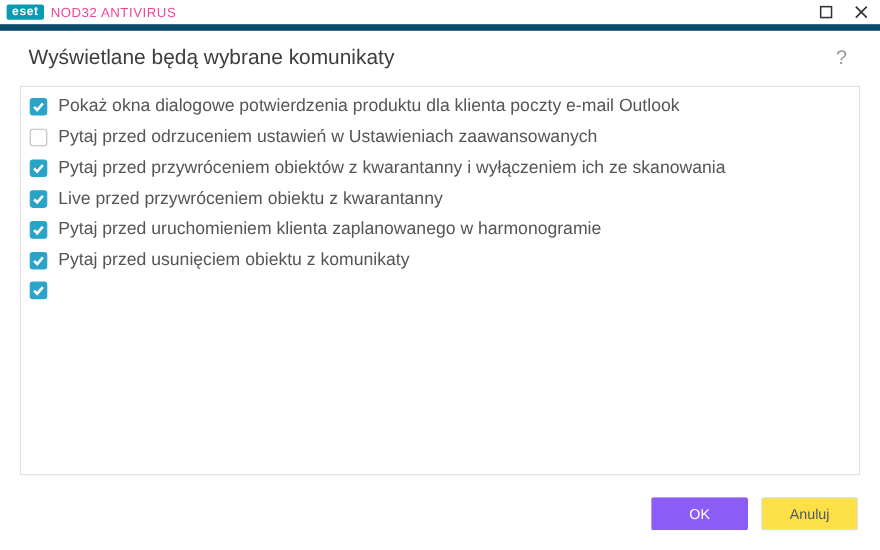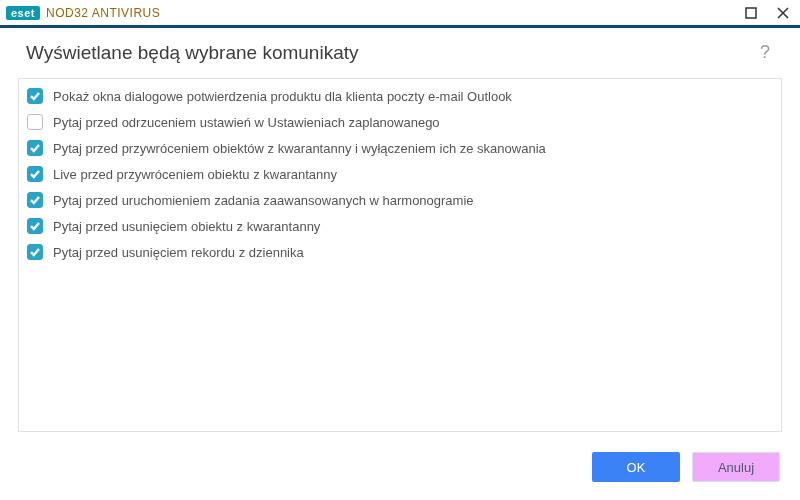--- a/index.html
+++ b/index.html
@@ -9,38 +9,38 @@
     font-size: 13px;
     color: #333;
     background: #fff;
     overflow: hidden;
     display: flex; flex-direction: column;
   }
   .titlebar {
     height: 28px;
     display: flex; align-items: center;
     padding: 0 6px;
-    border-bottom: 3px solid #0c4a6e;
+    border-bottom: 6px solid #0c4a6e;
   }
   .brand {
     display: flex; align-items: center; gap: 6px;
     color: #444;
     font-size: 12px;
     letter-spacing: 0.5px;
   }
   .brand-badge {
     background: #0a9bb3;
     color: #fff;
     font-weight: 600;
     font-size: 11px;
     padding: 1px 5px;
     border-radius: 2px;
     letter-spacing: 0.5px;
   }
-  .brand-product { color: #a16207; font-weight: 400; }
+  .brand-product { color: #ec4899; font-weight: 400; }
   .winctrls { margin-left: auto; display: flex; gap: 10px; }
   .winbtn {
     width: 22px; height: 22px;
     display: flex; align-items: center; justify-content: center;
     color: #333; cursor: pointer;
   }
   .winbtn svg { width: 12px; height: 12px; stroke: #333; stroke-width: 1.5; fill: none; }
 
   .header {
     padding: 14px 26px 4px 26px;
@@ -69,21 +69,21 @@
   .list {
     position: absolute; inset: 0;
     overflow-y: scroll;
     padding: 4px 0;
   }
   .row {
     display: flex; align-items: center;
     gap: 10px;
     padding: 5px 8px 5px 8px;
     color: #555;
-    font-size: 13px;
+    font-size: 16px;
     cursor: default;
   }
   .cb {
     width: 16px; height: 16px;
     border: 1.5px solid #bdbdbd;
     border-radius: 3px;
     display: flex; align-items: center; justify-content: center;
     flex-shrink: 0;
     cursor: pointer;
   }
@@ -104,22 +104,22 @@
     padding: 14px 20px 18px 20px;
   }
   .btn {
     min-width: 88px; height: 30px;
     border-radius: 2px;
     font-size: 13px;
     display: flex; align-items: center; justify-content: center;
     cursor: pointer;
     border: 1px solid transparent;
   }
-  .btn-primary { background: #3b82f6; color: #fff; }
-  .btn-secondary { background: #f0abfc; color: #4e5b66; border-color: #d6e0e8; }
+  .btn-primary { background: #8b5cf6; color: #fff; }
+  .btn-secondary { background: #fde047; color: #4e5b66; border-color: #d6e0e8; }
 </style>
 </head>
 <body>
 
 <div class="titlebar">
   <div class="brand">
     <span class="brand-badge">eset</span>
     <span class="brand-product">NOD32 ANTIVIRUS</span>
   </div>
   <div class="winctrls">
@@ -146,21 +146,21 @@
       <div class="row">
         <div class="cb checked">
           <svg viewBox="0 0 12 12">
             <path d="M2 6.2 L4.8 9 L10 3"></path>
           </svg>
         </div>
         <span>Pokaż okna dialogowe potwierdzenia produktu dla klienta poczty e-mail Outlook</span>
       </div>
       <div class="row">
         <div class="cb"></div>
-        <span>Pytaj przed odrzuceniem ustawień w Ustawieniach zaplanowanego</span>
+        <span>Pytaj przed odrzuceniem ustawień w Ustawieniach zaawansowanych</span>
       </div>
       <div class="row">
         <div class="cb checked">
           <svg viewBox="0 0 12 12">
             <path d="M2 6.2 L4.8 9 L10 3"></path>
           </svg>
         </div>
         <span>Pytaj przed przywróceniem obiektów z kwarantanny i wyłączeniem ich ze skanowania</span>
       </div>
       <div class="row">
@@ -170,37 +170,36 @@
           </svg>
         </div>
         <span>Live przed przywróceniem obiektu z kwarantanny</span>
       </div>
       <div class="row">
         <div class="cb checked">
           <svg viewBox="0 0 12 12">
             <path d="M2 6.2 L4.8 9 L10 3"></path>
           </svg>
         </div>
-        <span>Pytaj przed uruchomieniem zadania zaawansowanych w harmonogramie</span>
-      </div>
-      <div class="row">
-        <div class="cb checked">
-          <svg viewBox="0 0 12 12">
-            <path d="M2 6.2 L4.8 9 L10 3"></path>
-          </svg>
-        </div>
-        <span>Pytaj przed usunięciem obiektu z kwarantanny</span>
-      </div>
-      <div class="row">
-        <div class="cb checked">
-          <svg viewBox="0 0 12 12">
-            <path d="M2 6.2 L4.8 9 L10 3"></path>
-          </svg>
-        </div>
-        <span>Pytaj przed usunięciem rekordu z dziennika</span>
+        <span>Pytaj przed uruchomieniem klienta zaplanowanego w harmonogramie</span>
+      </div>
+      <div class="row">
+        <div class="cb checked">
+          <svg viewBox="0 0 12 12">
+            <path d="M2 6.2 L4.8 9 L10 3"></path>
+          </svg>
+        </div>
+        <span>Pytaj przed usunięciem obiektu z komunikaty</span>
+      </div>
+      <div class="row">
+        <div class="cb checked">
+          <svg viewBox="0 0 12 12">
+            <path d="M2 6.2 L4.8 9 L10 3"></path>
+          </svg>
+        </div>
       </div>
     </div>
 </div>
 
 <div class="footer">
   <div class="btn btn-primary">OK</div>
   <div class="btn btn-secondary">Anuluj</div>
 </div>
 
 </body></html>

